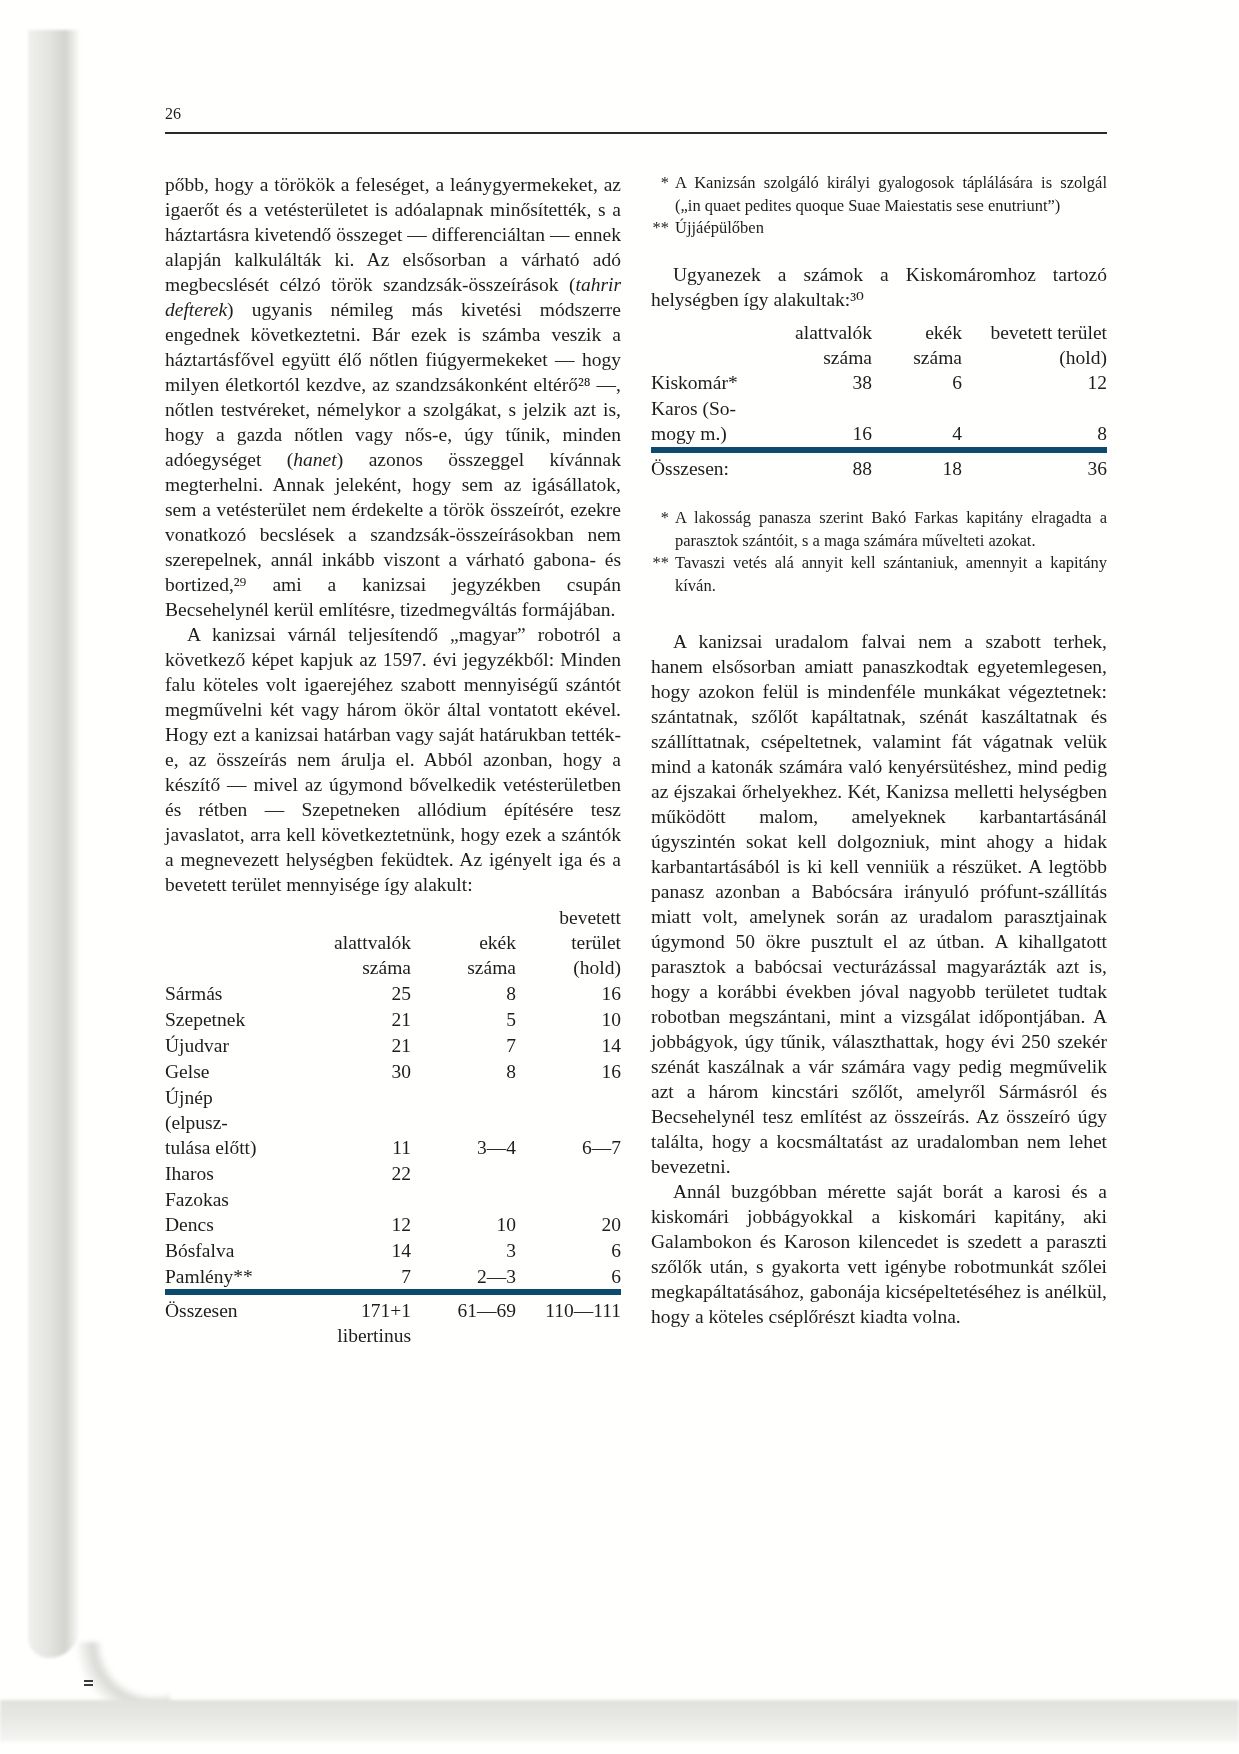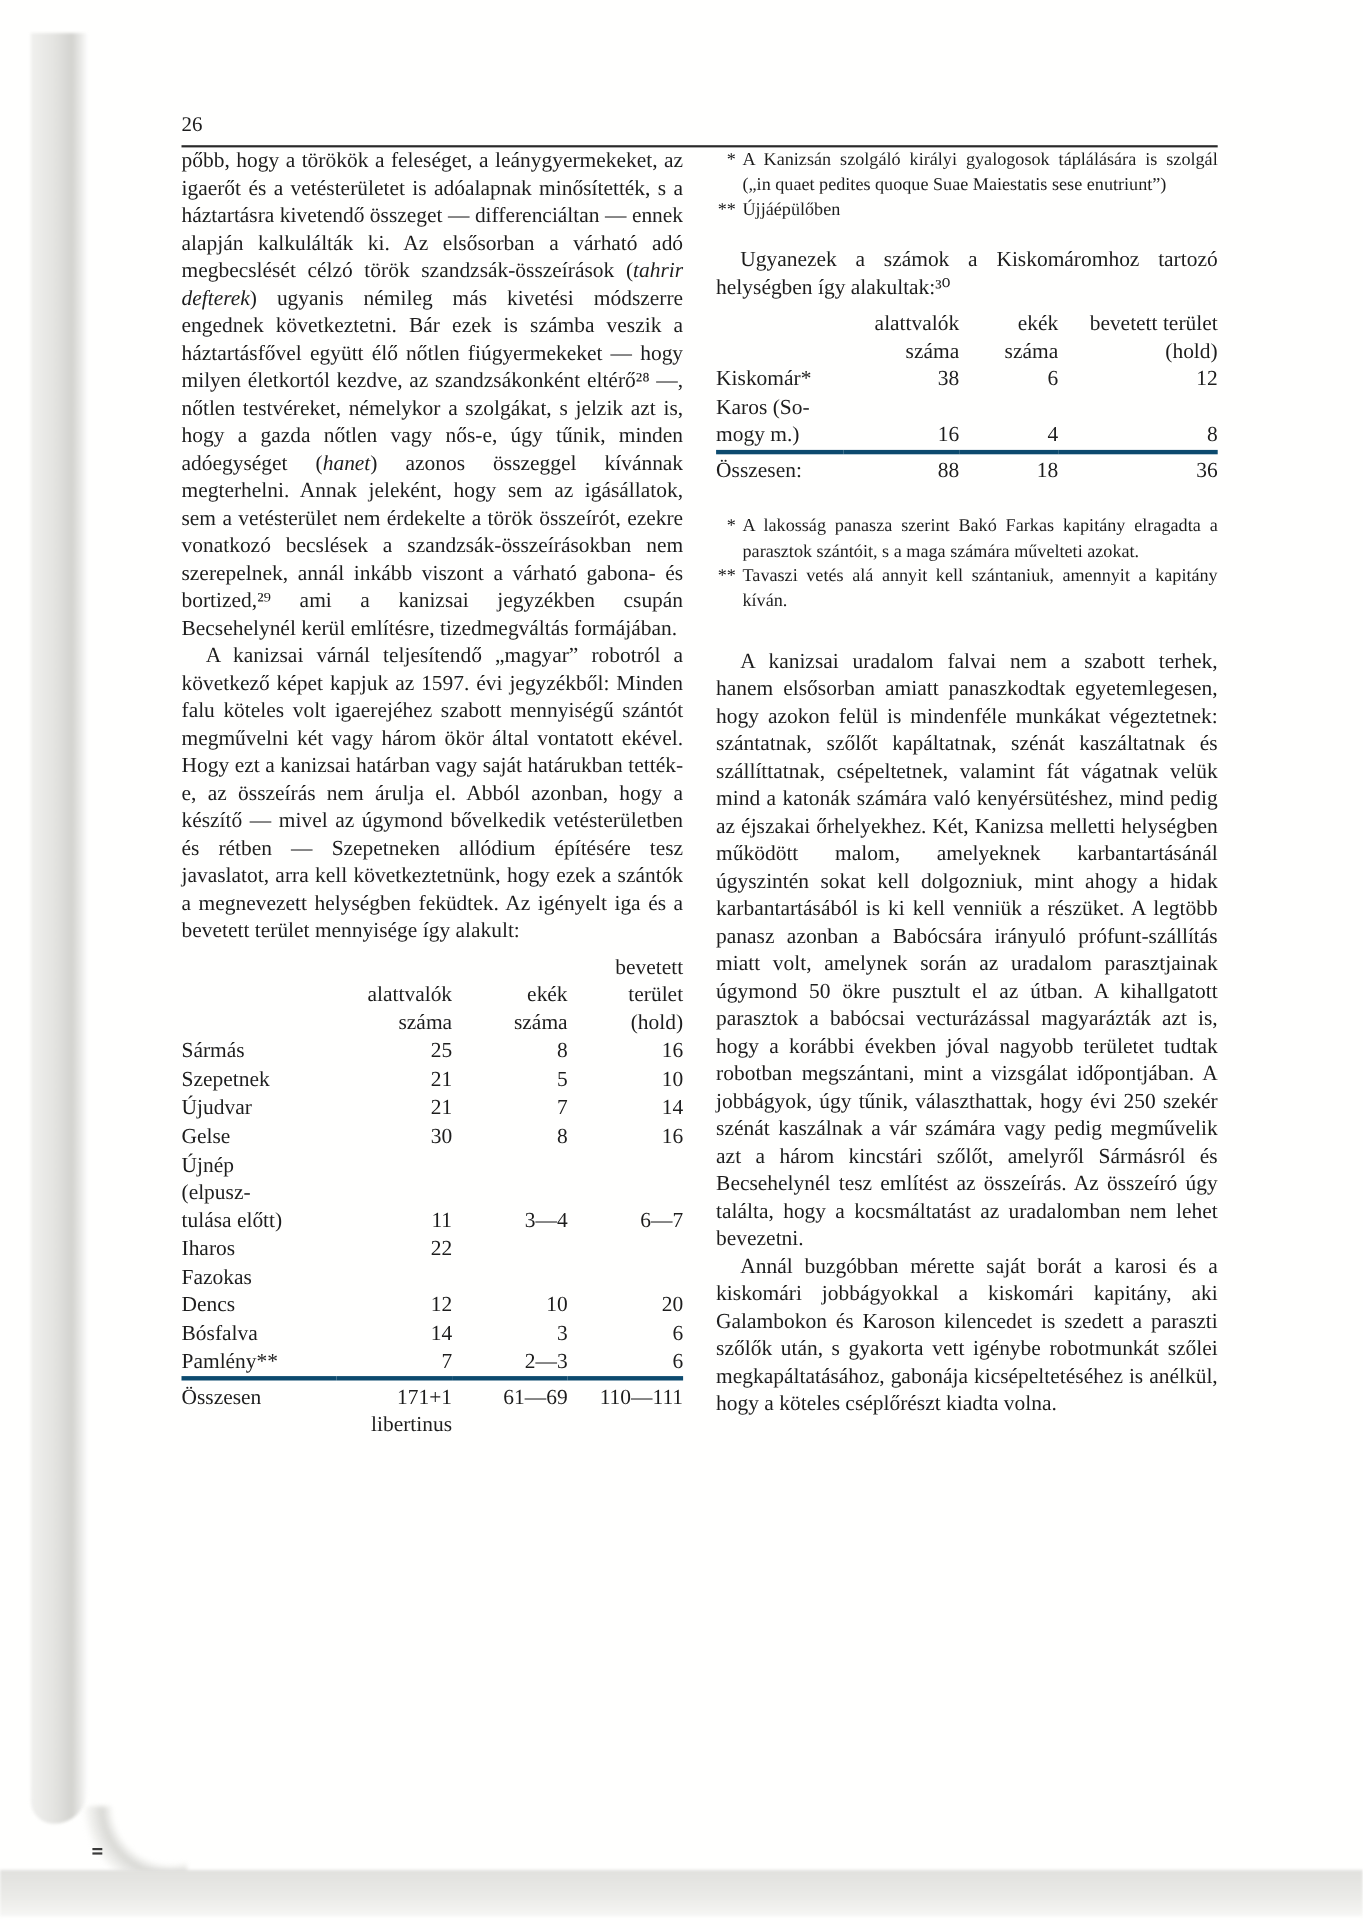--- a/index.html
+++ b/index.html
@@ -24,42 +24,42 @@
     position:absolute; left:40px; top:1642px; width:130px; height:66px;
     background:radial-gradient(circle at 115px 0px, rgba(0,0,0,0) 52px, #d9d9d5 62px, rgba(0,0,0,0) 80px);
     filter:blur(2px);
   }
   .smudge-mark { position:absolute; left:84px; top:1680px; width:9px; height:8px; }
   .smudge-mark i { display:block; height:2px; background:#3a3a3a; margin-bottom:2px; }
 
   
   .content { position:absolute; left:165px; top:100px; width:942px; }
   .page-header { position:relative; height:34px; }
-  .page-num { font-size:19px; line-height:28px; }
+  .page-num { font-size:16px; line-height:28px; }
   .running-head { position:absolute; left:0; right:0; top:0; text-align:center; font-style:italic; font-size:21px; line-height:28px; }
   .header-rule { position:absolute; left:0; right:0; top:32px; border-top:2px solid #2a2a2a; }
 
-  .columns { display:flex; gap:30px; }
+  .columns { display:flex; gap:30px; margin-top:38px; }
   .col { width:456px; font-size:19.5px; line-height:25px; text-align:justify; }
   .col p { margin:0; }
   p.indent { text-indent:22px; }
   .it { font-style:italic; }
 
   
   .data-table { width:100%; border-collapse:collapse; margin-top:8px; table-layout:fixed; }
   .data-table th {
     font-weight:normal; text-align:right; vertical-align:bottom;
     white-space:pre-line; padding:0; font-size:19.5px; line-height:25px;
   }
   .data-table td {
     vertical-align:bottom; white-space:pre-line; padding:0.5px 0;
     font-size:19.5px; line-height:25px; text-align:right;
   }
   .data-table td.c0, .data-table th.c0 { text-align:left; }
-  .data-table tr.total td { border-top:4px solid #0c4a6e; padding-top:3px; vertical-align:top; }
+  .data-table tr.total td { border-top:6px solid #0c4a6e; padding-top:3px; vertical-align:top; }
 
   
   .footnotes { font-size:16.5px; line-height:22.5px; text-align:justify; }
   .footnote { display:flex; }
   .fn-marker { flex:0 0 18px; text-align:right; margin-right:6px; }
   .fn-text { flex:1; }
   .footnotes.mid { margin-top:26px; }
   .intro { margin-top:22px !important; }
   .after-table { margin-top:32px !important; }
 </style>

